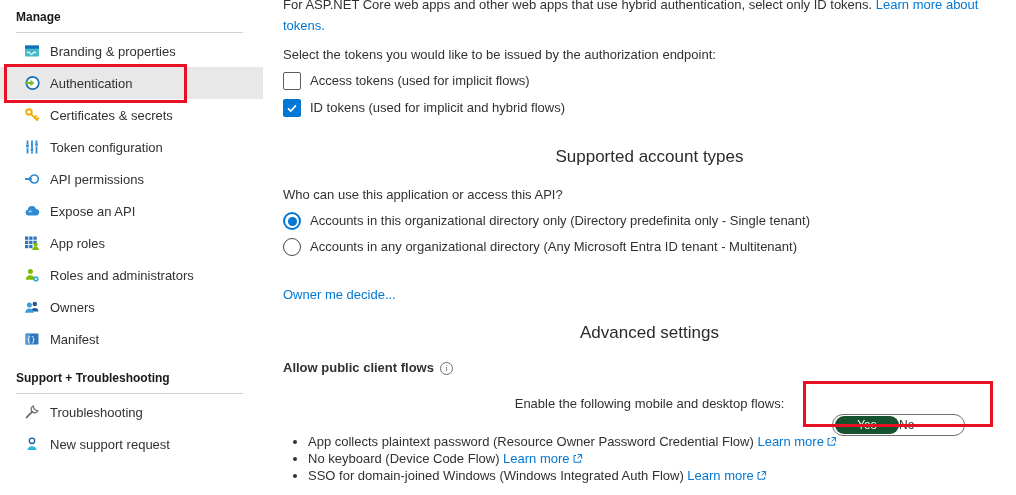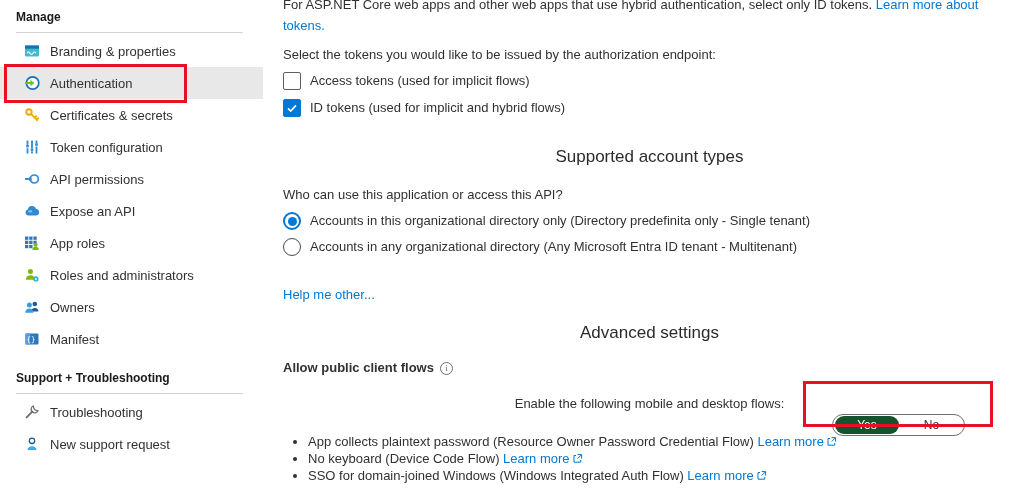--- a/index.html
+++ b/index.html
@@ -36,21 +36,21 @@
   .help-link { margin-top:28px; }
   .public-client { margin-top:15px; line-height:18px; font-weight:bold; display:flex; align-items:center; gap:6px; }
   .info-icon { width:13px; height:13px; border:1px solid #6e6e6e; border-radius:50%; color:#6e6e6e;
     font-size:9px; line-height:11px; text-align:center; font-weight:400; display:inline-block; cursor:pointer; }
   .info-icon::after { content:"i"; font-family:"Liberation Serif", serif; }
   .toggle-row { margin-top:17px; height:24px; display:flex; align-items:center;flex-direction:column; }
   .toggle { margin-left:auto; margin-right:51px; width:133px; height:22px; border:1px solid #707070;
     border-radius:11px; background:#fff; display:flex; align-items:center; cursor:pointer; }
   .toggle-yes { width:64px; height:18px; margin-left:2px; border-radius:9px; background:#14532d; color:#fff;
     font-size:12px; line-height:18px; text-align:center; }
-  .toggle-no { flex:1; text-align:center; font-size:12px; color:#323130; }
+  .toggle-no { flex:1; font-size:12px; color:#323130; }
   ul.bullets { margin-top:15px; padding-left:25px; }
   ul.bullets li { line-height:17px; }
   .ext-icon { margin-left:2px; vertical-align:-1px; }
 
   
   .hl { position:absolute; border:3px solid #e81123; pointer-events:none; }
   .hl-side { left:4px; top:64px; width:183px; height:39px; }
   .hl-toggle { left:803px; top:381px; width:190px; height:46px; }
 </style>
 </head>
@@ -236,21 +236,21 @@
 
     <div class="radio-row">
       <span class="radio selected"></span>
       <span>Accounts in this organizational directory only (Directory predefinita only - Single tenant)</span>
     </div>
     <div class="radio-row">
       <span class="radio"></span>
       <span>Accounts in any organizational directory (Any Microsoft Entra ID tenant - Multitenant)</span>
     </div>
 
-    <p class="help-link"><a class="link">Help me other...</a></p>
+    <p class="help-link"><a class="link">Owner me decide...</a></p>
 
     <h2 class="sec adv">Advanced settings</h2>
 
     <div class="public-client">
       <span>Allow public client flows</span>
       <span class="info-icon"></span>
     </div>
 
     <div class="toggle-row">
       <span>Enable the following mobile and desktop flows:</span>

